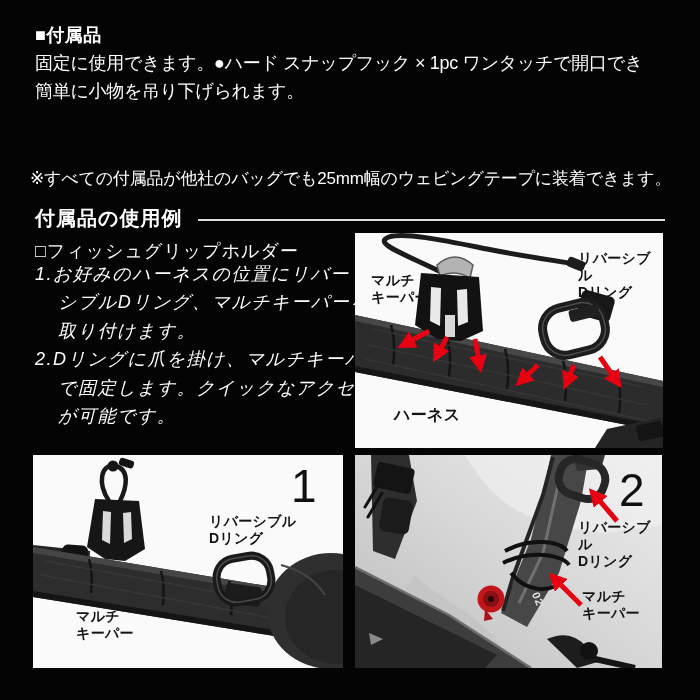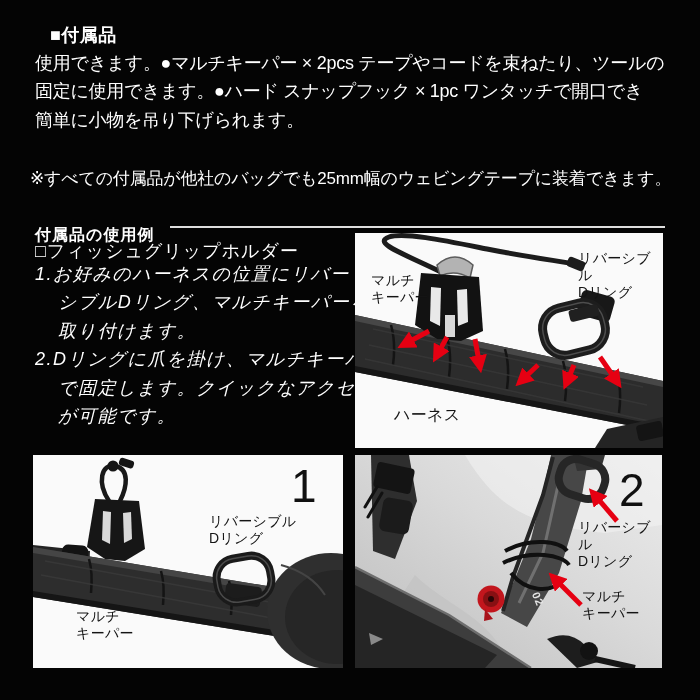--- a/index.html
+++ b/index.html
@@ -4,74 +4,73 @@
 <style>
   html,body{margin:0;padding:0;background:#000;}
   .canvas{
     position:relative;width:700px;height:700px;background:#040404;
     overflow:hidden;font-family:"Liberation Sans","DejaVu Sans",sans-serif;
     color:#fff;
   }
   
   .intro-heading{
     position:absolute;left:35px;top:23px;font-size:18px;font-weight:600;
-    letter-spacing:0.5px;white-space:nowrap;margin-left:15px;
+    letter-spacing:0.5px;white-space:nowrap;
   }
   .intro-body{
     position:absolute;left:35px;top:49px;font-size:18px;line-height:28.4px;
     letter-spacing:-0.3px;font-weight:500;white-space:nowrap;
   }
   .intro-note{
     position:absolute;left:30px;top:167px;font-size:17px;font-weight:500;
     letter-spacing:-0.2px;white-space:nowrap;text-align:right;
   }
   
   .usage-header{
     position:absolute;left:35px;top:205px;width:630px;
     display:flex;align-items:center;
   }
-  .usage-heading{font-size:16px;font-weight:600;letter-spacing:1px;white-space:nowrap;margin-top:20px;}
+  .usage-heading{font-size:20px;font-weight:600;letter-spacing:1px;white-space:nowrap;}
   .usage-rule{flex:1;height:2px;background:#dedede;margin-left:16px;margin-top:2px;}
   .usage-sub{
     position:absolute;left:35px;top:239px;font-size:18px;font-weight:500;
     letter-spacing:1px;white-space:nowrap;
   }
   .usage-steps{
     position:absolute;left:35px;top:260px;font-size:18px;line-height:28.4px;
     letter-spacing:1.5px;font-weight:500;white-space:nowrap;font-style:italic;
   }
   .step-line.cont{margin-left:23px;}
   
   figure.photo{position:absolute;margin:0;background:#fafafa;overflow:hidden;}
   .photo-harness{left:355px;top:233px;width:308px;height:215px;}
   .photo-step1{left:33px;top:455px;width:310px;height:213px;}
   .photo-step2{left:355px;top:455px;width:307px;height:213px;background:#d4d4d4;}
   figure.photo svg{position:absolute;left:0;top:0;}
   .plabel{
     position:absolute;color:#141414;font-size:14px;line-height:17px;
-    font-weight:400;letter-spacing:0.3px;white-space:pre-line;
+    font-weight:700;letter-spacing:0.3px;white-space:pre-line;
   }
   .plabel-lg{font-size:16px;line-height:19px;}
   .pnum{
     position:absolute;color:#101010;font-size:46px;font-weight:400;
     line-height:1;font-family:"Liberation Sans","DejaVu Sans",sans-serif;
   }
   .grip-mark{
     position:absolute;color:#e6e6e6;font-size:11px;font-weight:700;
     transform:rotate(68deg);letter-spacing:1px;
   }
 </style>
 </head>
 <body>
 
 <div class="canvas">
 
   <div class="intro-heading">■付属品</div>
   <div class="intro-body">
-    <div class="body-line">使用できます。●マルチキーパー × 2pcs テープやコードを束ねたり、ツールの</div>
     <div class="body-line">固定に使用できます。●ハード スナップフック × 1pc ワンタッチで開口でき</div>
     <div class="body-line">簡単に小物を吊り下げられます。</div>
   </div>
   <div class="intro-note">※すべての付属品が他社のバッグでも25mm幅のウェビングテープに装着できます。</div>
 
   <div class="usage-header">
     <span class="usage-heading">付属品の使用例</span>
     <span class="usage-rule"></span>
   </div>
   <div class="usage-sub">□フィッシュグリップホルダー</div>

